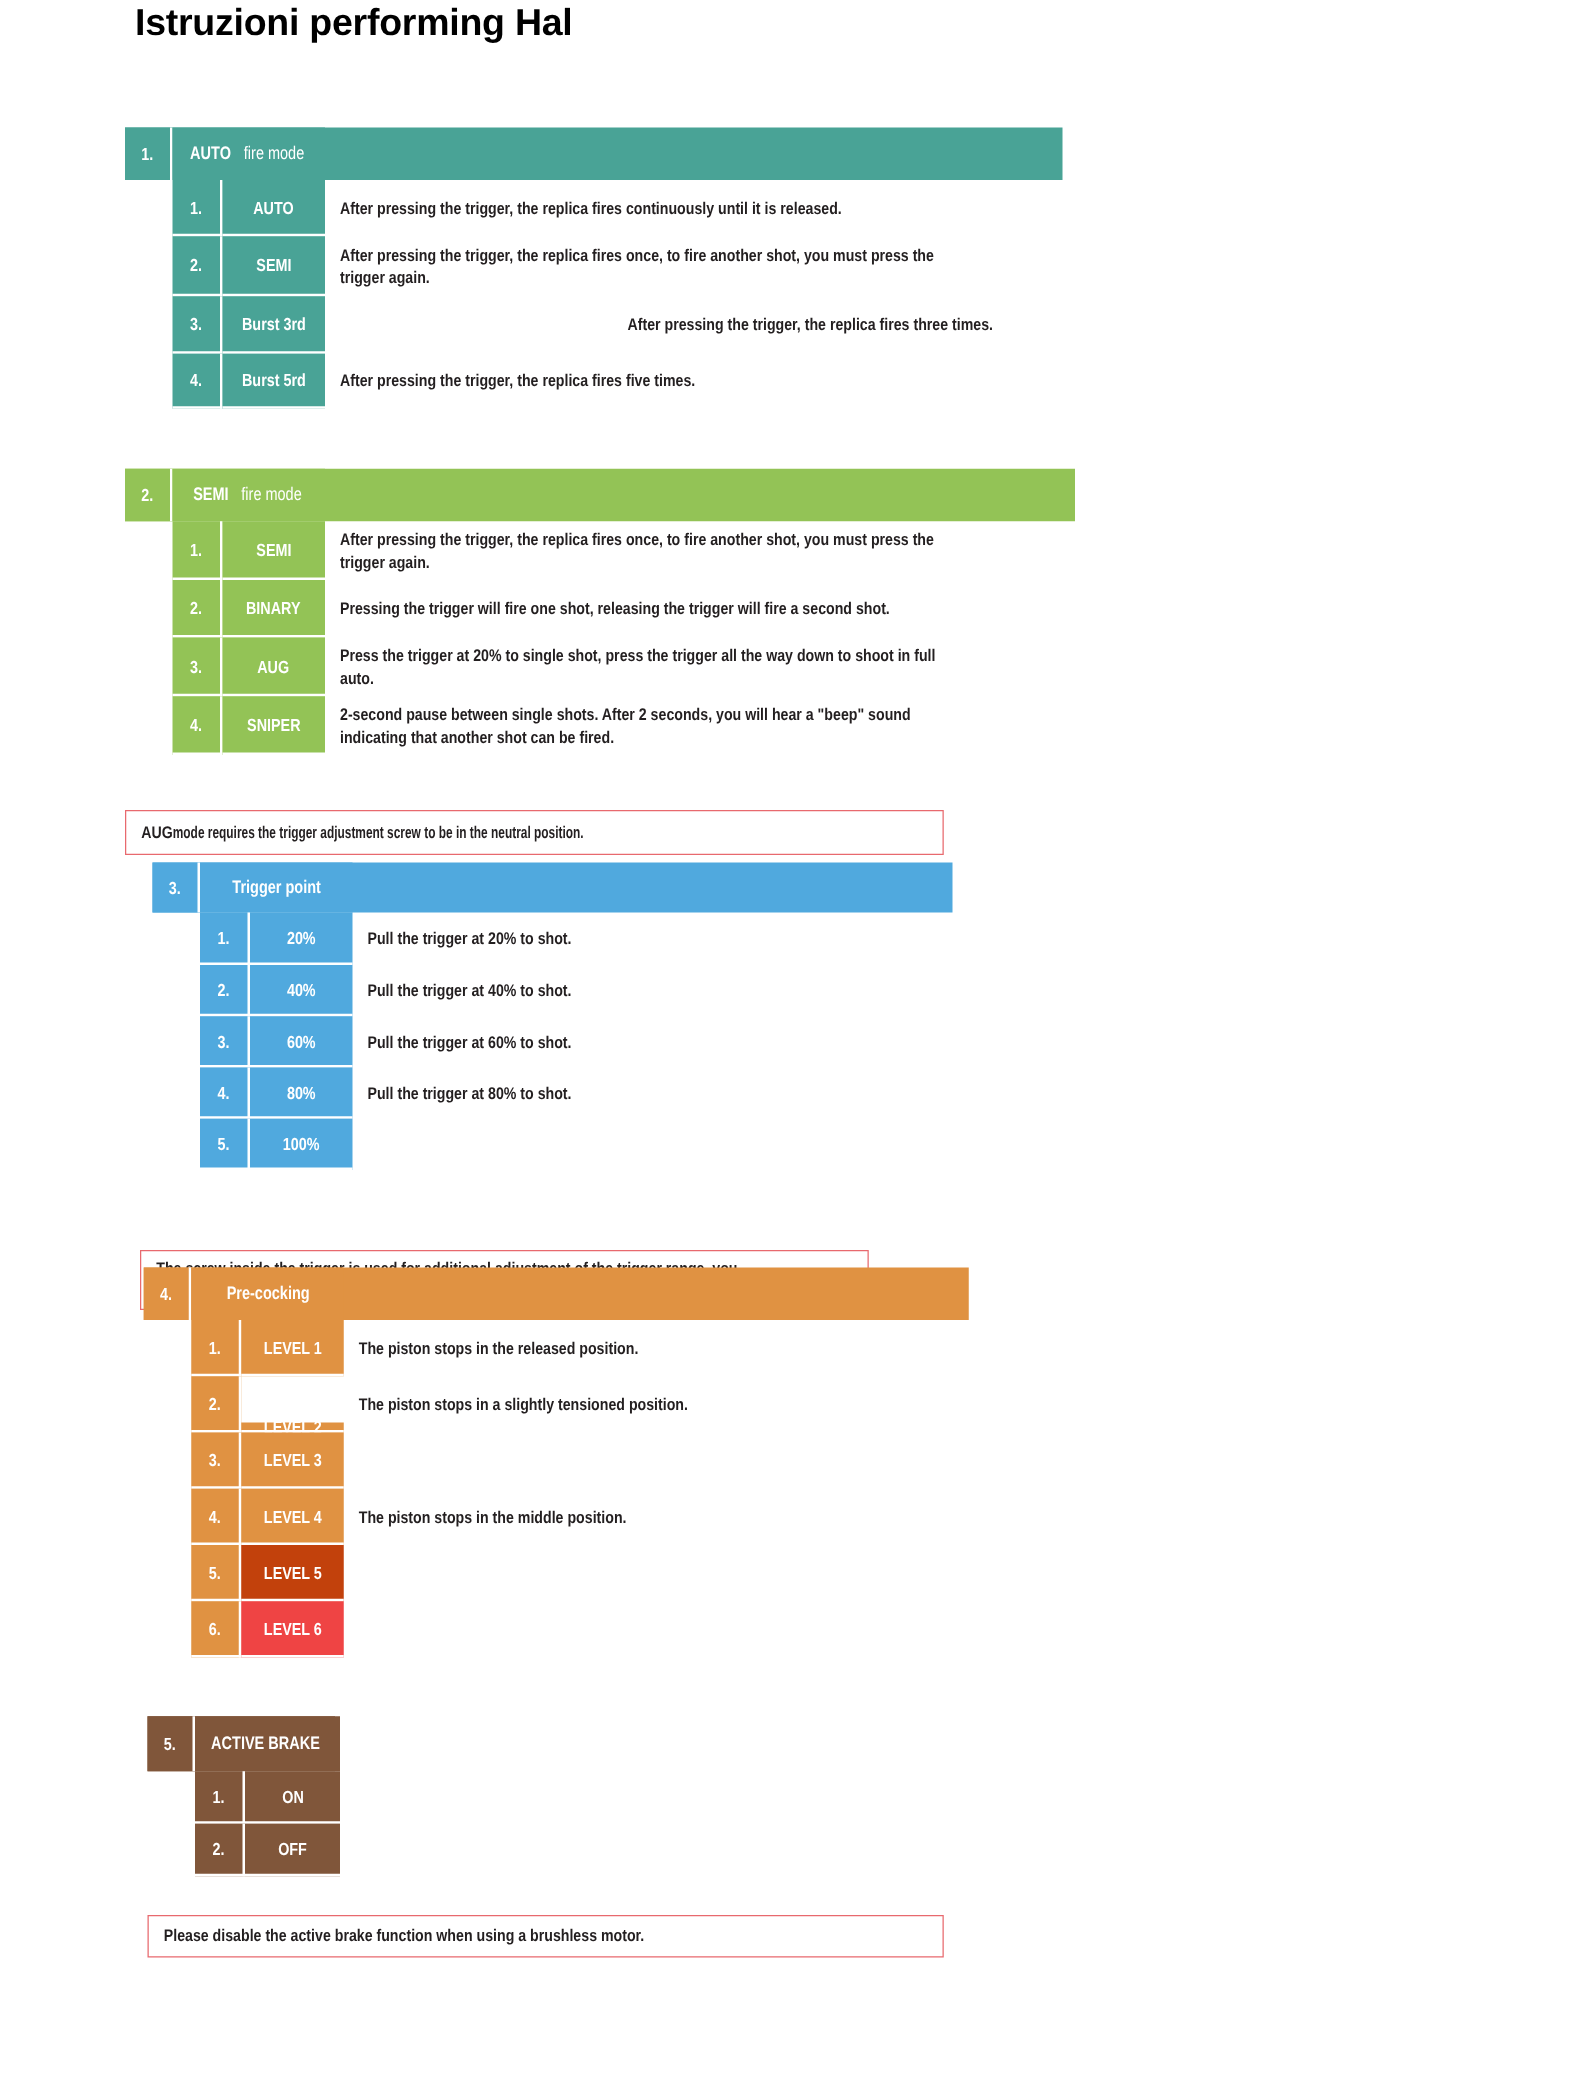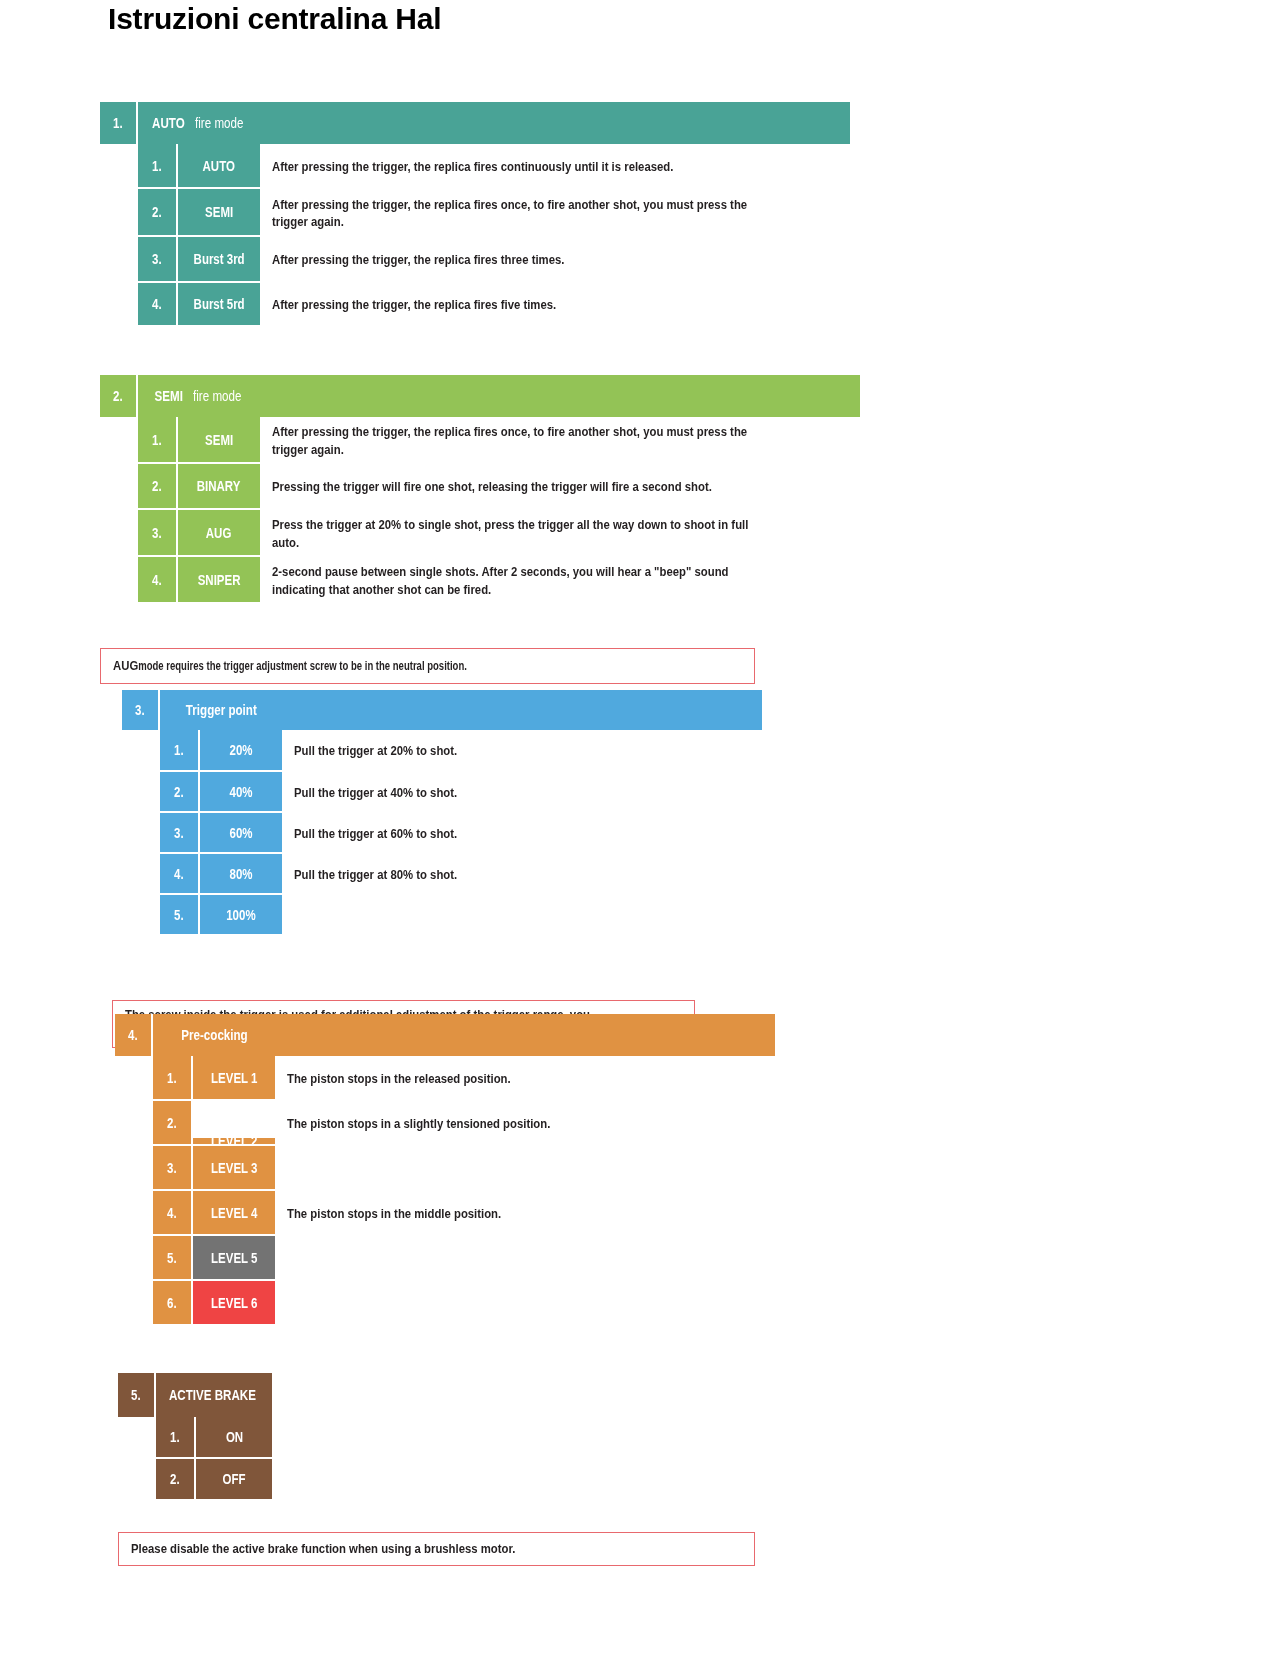--- a/index.html
+++ b/index.html
@@ -173,21 +173,21 @@
     transform: scaleX(0.84);
     transform-origin: left center;
     font-weight: 600;
   }
 </style>
 </head>
 <body>
 
 <div class="page">
 
-  <div class="doc-title">Istruzioni centralina Hal</div>
+  <div class="doc-title">Istruzioni performing Hal</div>
 
   <div class="section" style="left:100px; top:102px;">
     <div class="sec-head" style="background:#49a396; height:42px;">
       <div class="num" style="background:#49a396;">
           <span>1.</span>
         </div>
       <div class="title title-narrow" style="background:#49a396;">
         <span>AUTO</span>
           <span style="font-weight:normal;"> fire mode</span>
       </div>
@@ -215,21 +215,21 @@
             <span>After pressing the trigger, the replica fires once, to fire another shot, you must press the trigger again.</span>
           </div>
       </div>
       <div class="row" style="height:46px;">
         <div class="rnum" style="background:#49a396;">
             <span>3.</span>
           </div>
         <div class="rlabel" style="background:#49a396;">
             <span>Burst 3rd</span>
           </div>
-        <div class="rdesc" style="width:530px;">
+        <div class="rdesc" style="width:530px;justify-content:flex-end;">
             <span>After pressing the trigger, the replica fires three times.</span>
           </div>
       </div>
       <div class="row" style="height:44px;">
         <div class="rnum" style="background:#49a396;">
             <span>4.</span>
           </div>
         <div class="rlabel" style="background:#49a396;">
             <span>Burst 5rd</span>
           </div>
@@ -426,21 +426,21 @@
             <span>LEVEL 4</span>
           </div>
         <div class="rdesc" style="width:500px;">
             <span>The piston stops in the middle position.</span>
           </div>
       </div>
       <div class="row" style="height:45px;">
         <div class="rnum" style="background:#e09242;">
             <span>5.</span>
           </div>
-        <div class="rlabel" style="background:#737373;">
+        <div class="rlabel" style="background:#c2410c;">
             <span>LEVEL 5</span>
           </div>
         <div class="rdesc" style="width:500px;">
             <span></span>
           </div>
       </div>
       <div class="row" style="height:45px;">
         <div class="rnum" style="background:#e09242;">
             <span>6.</span>
           </div>

